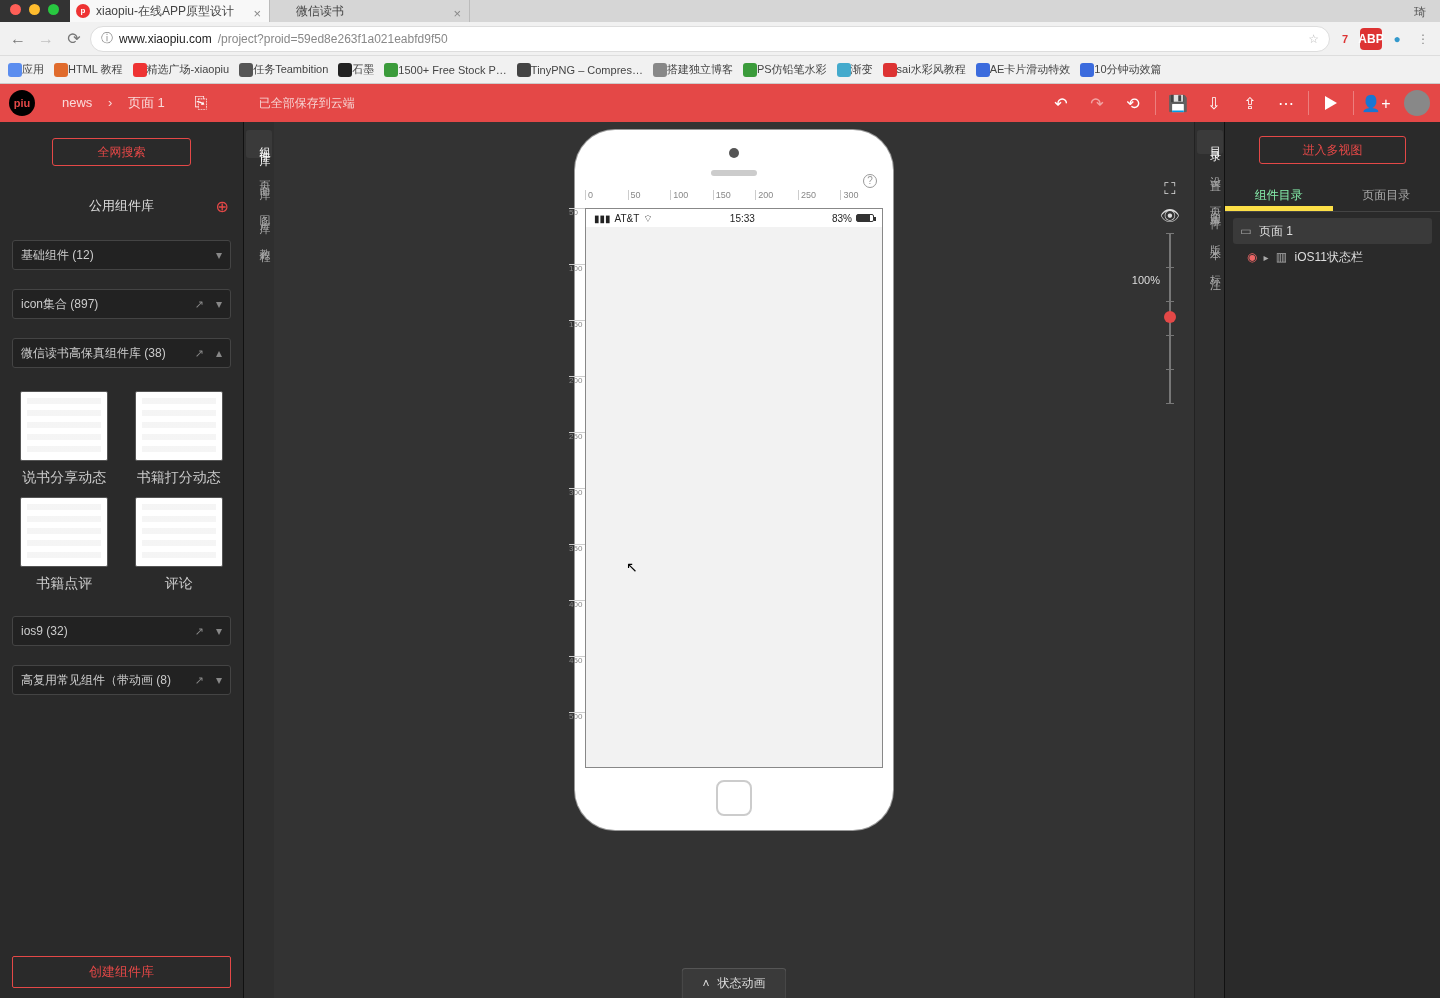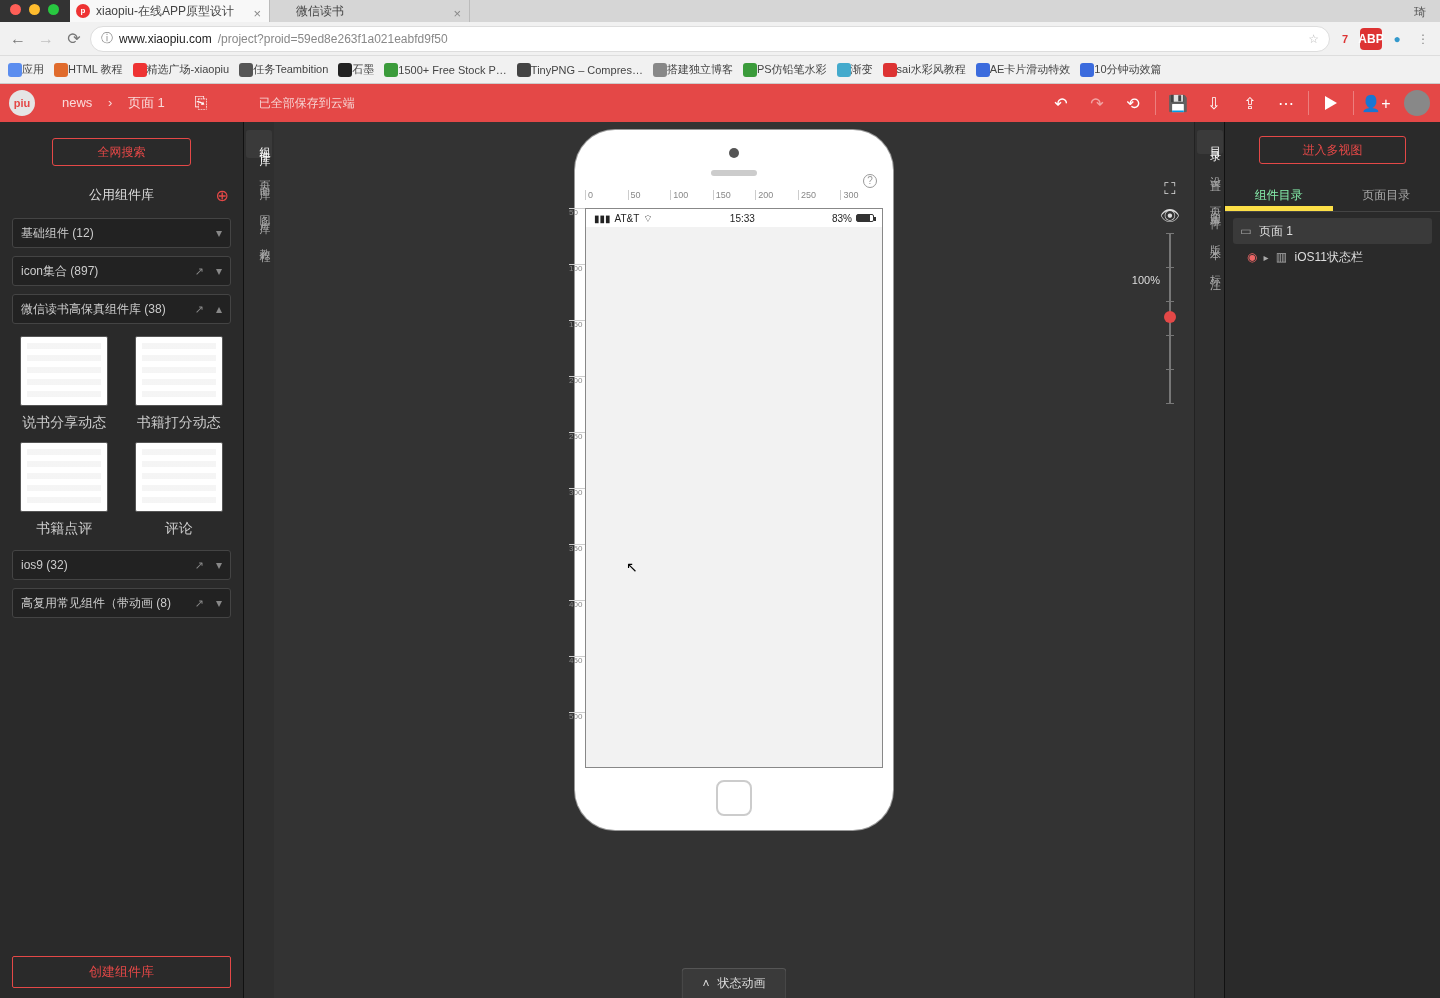--- a/index.html
+++ b/index.html
@@ -23,35 +23,35 @@
 .toolicn { width:22px; height:22px; display:flex; align-items:center; justify-content:center; }
 
 .bmbar { position:absolute; top:56px; left:0; right:0; height:28px; background:#f1f1f1; display:flex; align-items:center; padding:0 8px; gap:10px; font-size:11px; color:#444; border-bottom:1px solid #ccc; overflow:hidden; white-space:nowrap; }
 .bm { display:flex; align-items:center; gap:0; }
 .bm .bi { width:14px; height:14px; border-radius:3px; background:#888; display:inline-block; }
 
 
 .app { position:absolute; top:84px; left:0; right:0; bottom:0; background:#333; }
 .apphead { height:38px; background:#e44847; display:flex; align-items:center; color:#fff; font-size:13px; }
 .logo { width:44px; height:38px; display:flex; align-items:center; justify-content:center; }
-.logo div { width:26px; height:26px; border-radius:50%; background:#e5e5e5; color:#e44847; font-weight:bold; font-size:11px; display:flex; align-items:center; justify-content:center; }
+.logo div { width:26px; height:26px; border-radius:50%; background:#000000; color:#e44847; font-weight:bold; font-size:11px; display:flex; align-items:center; justify-content:center; }
 .crumb { padding:0 12px; }
 .crumb span { margin:0 6px; opacity:.8; }
 .saved { color:#f6d2d1; margin-left:40px; font-size:12px; }
 .headright { margin-left:auto; display:flex; align-items:center; height:38px; }
 .hicn { width:36px; height:38px; display:flex; align-items:center; justify-content:center; color:#fff; font-size:16px; }
 .hsep { width:1px; height:24px; background:rgba(255,255,255,.3); margin:0 4px; }
 .playbtn { width:36px; height:38px; display:flex; align-items:center; justify-content:center; }
 .playbtn div { width:0; height:0; border-left:12px solid #fff; border-top:7px solid transparent; border-bottom:7px solid transparent; }
 .avatar { width:26px; height:26px; border-radius:50%; background:#888; margin:0 10px; }
 
 .body { position:absolute; top:38px; left:0; right:0; bottom:0; display:flex; }
 
 
-.left { width:244px; background:#2a2a2a; border-right:1px solid #111; display:flex; flex-direction:column; padding:10px 12px; gap:8px; overflow:hidden; }
+.left { width:244px; background:#2a2a2a; border-right:1px solid #111; display:flex; flex-direction:column; padding:10px 12px; gap:19px; overflow:hidden; }
 .searchbtn { border:1px solid #e44847; color:#e44847; background:transparent; height:28px; border-radius:3px; text-align:center; line-height:26px; font-size:12px; margin:6px 40px 6px 40px; }
 .secthead { display:flex; align-items:center; justify-content:center; color:#ddd; font-size:13px; padding:6px 0; position:relative; }
 .secthead .plus { position:absolute; right:2px; color:#e44847; font-size:16px; }
 .sel { height:30px; background:#222; border:1px solid #444; border-radius:3px; display:flex; align-items:center; padding:0 8px; color:#ccc; font-size:12px; position:relative; }
 .sel .chev { position:absolute; right:8px; color:#888; }
 .sel .open { position:absolute; right:26px; color:#888; font-size:11px; }
 .thumbs { display:grid; grid-template-columns:1fr 1fr; gap:10px 14px; padding:4px 2px; }
 .thumb { display:flex; flex-direction:column; align-items:center; gap:8px; }
 .thumb .img { width:88px; height:70px; background:#fff; border-radius:2px; border:1px solid #555; position:relative; overflow:hidden; }
 .thumb .img::before { content:""; position:absolute; inset:6px; background:repeating-linear-gradient(#eee,#eee 6px,#fff 6px,#fff 12px); opacity:.6; }

